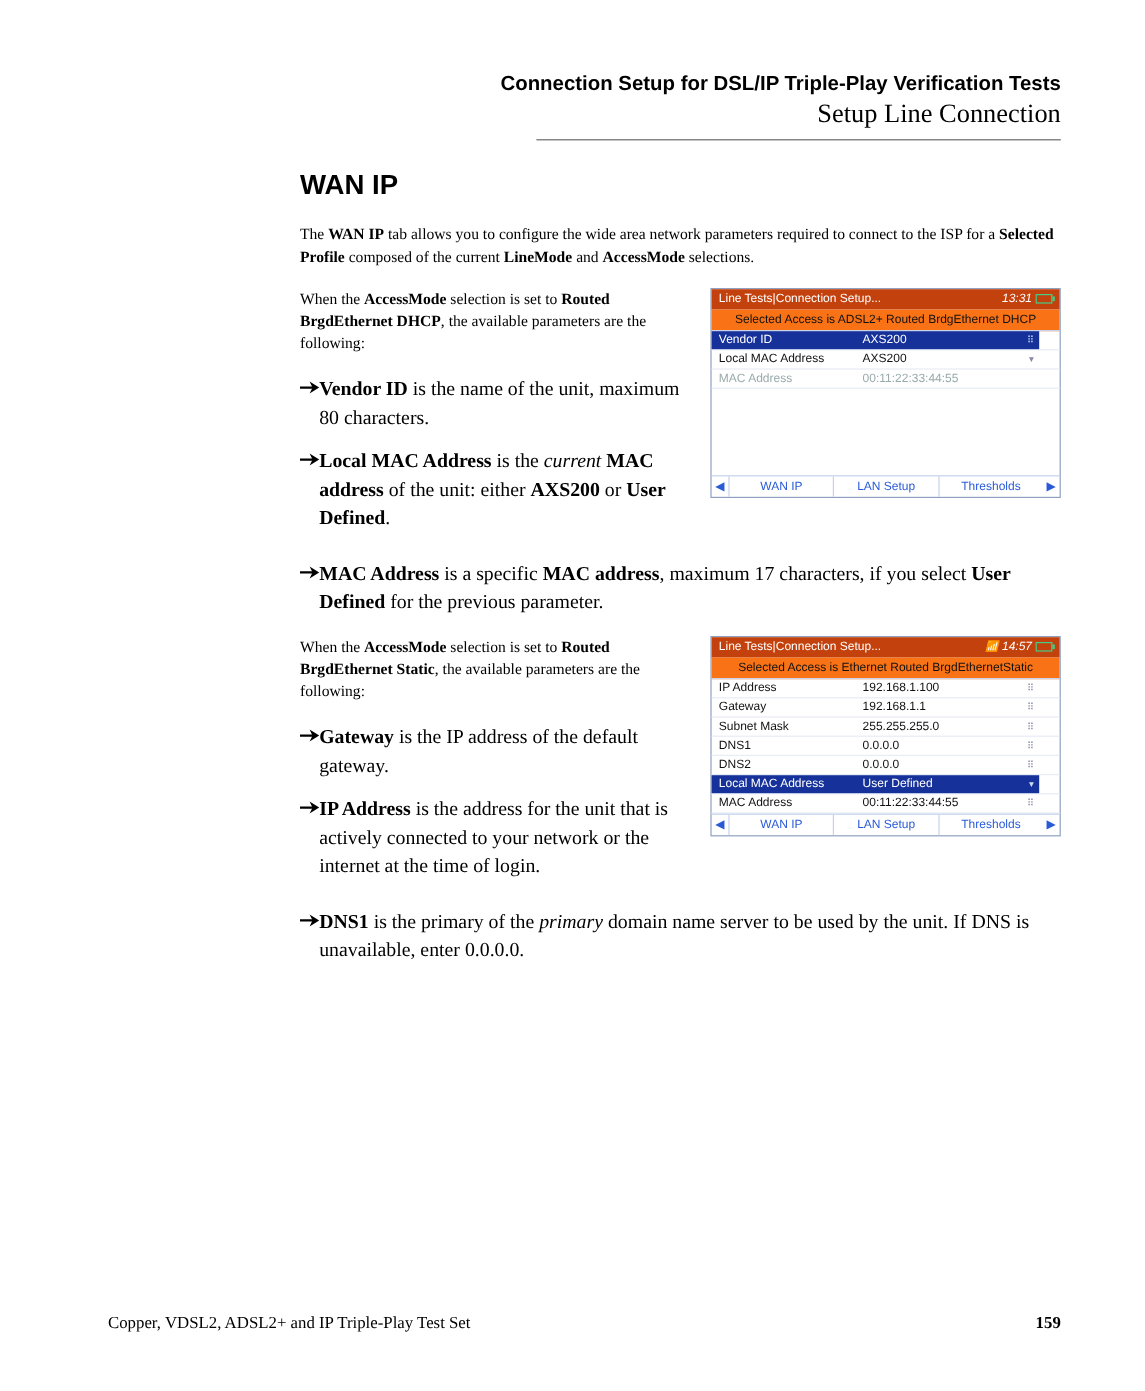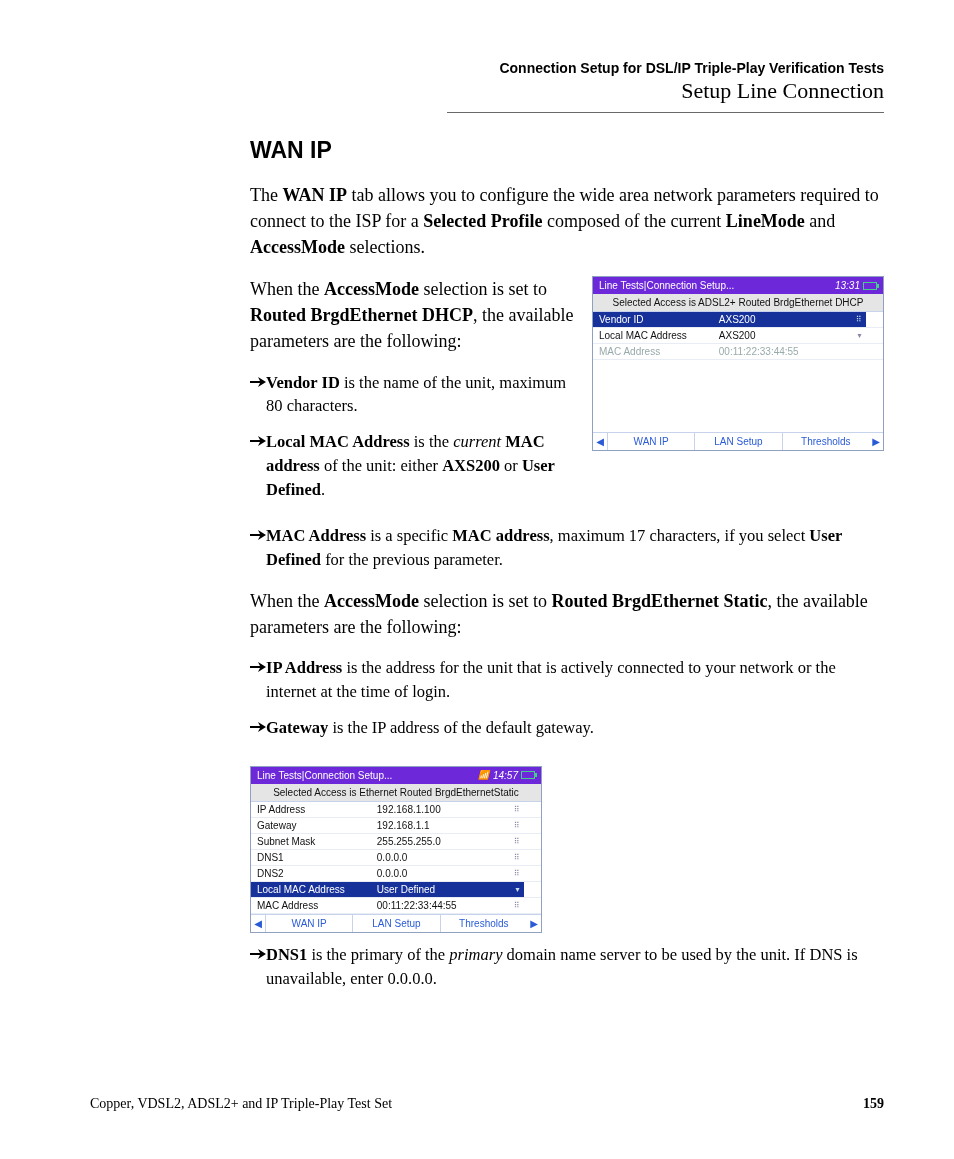--- a/index.html
+++ b/index.html
@@ -9,70 +9,70 @@
     background: #fff;
     font-family: Georgia, 'Times New Roman', serif;
     color: #000;
     position: relative;
     padding: 60px 70px 40px 90px;
   }
   .header { text-align: right; margin-bottom: 4px; }
   .chapter-title {
     font-family: Arial, Helvetica, sans-serif;
     font-weight: bold;
-    font-size: 14px;
+    font-size: 17px;
   }
   .section-title {
     font-size: 22px;
     margin-top: 2px;
   }
   .hr { border-top: 1.5px solid #696969; margin: 8px 0 24px 0; width: 100%; margin-left: auto; width: 55%; }
   .content { margin-left: 160px; }
   .h2 {
     font-family: Arial, Helvetica, sans-serif;
     font-weight: bold;
     font-size: 23px;
     margin-bottom: 18px;
   }
-  .para { font-size: 18px; line-height: 1.45; margin-bottom: 16px; }
+  .para { font-size: 13px; line-height: 1.45; margin-bottom: 16px; }
   .bold { font-weight: bold; }
   .ital { font-style: italic; }
   .row-wrap { display: flex; gap: 14px; align-items: flex-start; margin-bottom: 10px; }
   .row-wrap .text-col { flex: 1; }
   .list-item { display: flex; gap: 0; font-size: 16.5px; line-height: 1.45; margin-bottom: 12px; }
   .bullet svg { width: 16px; height: 12px; margin-top: 5px; flex-shrink: 0; }
   .li-text { flex: 1; }
 
   
   .device {
     width: 292px;
     border: 1px solid #90a0c0;
     font-family: Arial, Helvetica, sans-serif;
     font-size: 10px;
     background: #fff;
     flex-shrink: 0;
   }
   .dev-title {
-    background: #6d28d9;
+    background: #c2410c;
     color: #fff;
     padding: 3px 6px;
     display: flex;
     justify-content: space-between;
     align-items: center;
     font-size: 10px;
   }
   .dev-batt {
     display: inline-flex; align-items: center; gap: 3px; font-style: italic;
   }
   .batt-icon {
     width: 14px; height: 8px; border: 1px solid #4c8; position: relative;
   }
   .batt-icon::after { content:''; position:absolute; right:-3px; top:1px; width:2px; height:4px; background:#4c8; }
   .dev-sub {
-    background: #e5e5e5;
+    background: #f97316;
     border-bottom: 1px solid #c6d3eb;
     padding: 3px 6px;
     text-align: center;
     font-size: 10px;
     color: #111;
   }
   .dev-body { min-height: 120px; }
   .dev-row {
     display: flex;
     font-size: 10px;
@@ -184,36 +184,36 @@
     </div>
   </div>
 
   <div class="list-item">
     <span class="bullet"><svg viewBox="0 0 16 12">
           <path d="M0 5 L10 5 L8 1 L16 6 L8 11 L10 7 L0 7 Z" fill="#000"></path>
         </svg></span>
     <span class="li-text"><span class="bold">MAC Address</span><span> is a specific </span><span class="bold">MAC address</span><span>, maximum 17 characters, if you select </span><span class="bold">User Defined</span><span> for the previous parameter.</span></span>
   </div>
 
-  <div class="row-wrap" style="margin-top:16px;flex-direction:column;">
+  <div class="row-wrap" style="margin-top:16px;">
     <div class="text-col">
       <div class="para">
         <span>When the </span><span class="bold">AccessMode</span><span> selection is set to </span><span class="bold">Routed BrgdEthernet Static</span><span>, the available parameters are the following:</span>
       </div>
       <div class="list-item">
         <span class="bullet"><svg viewBox="0 0 16 12">
               <path d="M0 5 L10 5 L8 1 L16 6 L8 11 L10 7 L0 7 Z" fill="#000"></path>
             </svg></span>
+        <span class="li-text"><span class="bold">Gateway</span><span> is the IP address of the default gateway.</span></span>
+      </div>
+      <div class="list-item">
+        <span class="bullet"><svg viewBox="0 0 16 12">
+              <path d="M0 5 L10 5 L8 1 L16 6 L8 11 L10 7 L0 7 Z" fill="#000"></path>
+            </svg></span>
         <span class="li-text"><span class="bold">IP Address</span><span> is the address for the unit that is actively connected to your network or the internet at the time of login.</span></span>
-      </div>
-      <div class="list-item">
-        <span class="bullet"><svg viewBox="0 0 16 12">
-              <path d="M0 5 L10 5 L8 1 L16 6 L8 11 L10 7 L0 7 Z" fill="#000"></path>
-            </svg></span>
-        <span class="li-text"><span class="bold">Gateway</span><span> is the IP address of the default gateway.</span></span>
       </div>
     </div>
 
     <div class="device">
       <div class="dev-title">
         <span>Line Tests|Connection Setup...</span>
         <span class="dev-batt">
             <span style="font-size:9px">📶</span>
             <span>14:57</span>
             <span class="batt-icon"></span>

